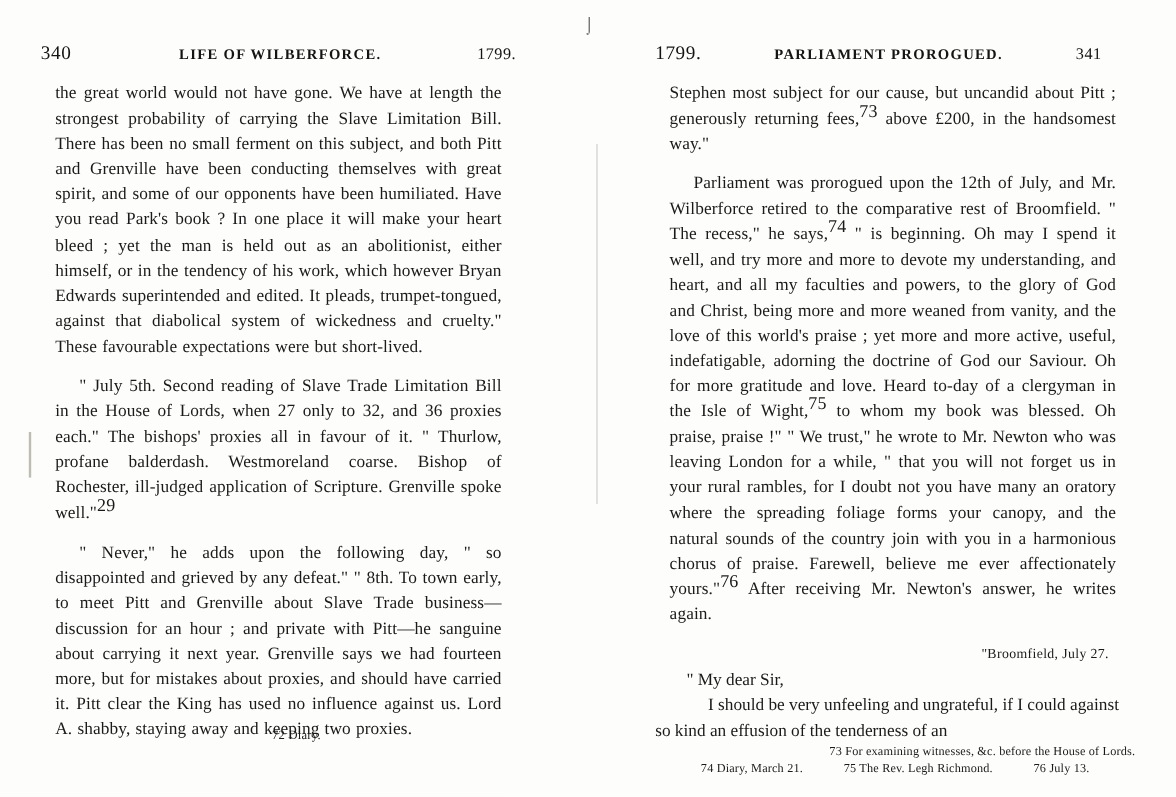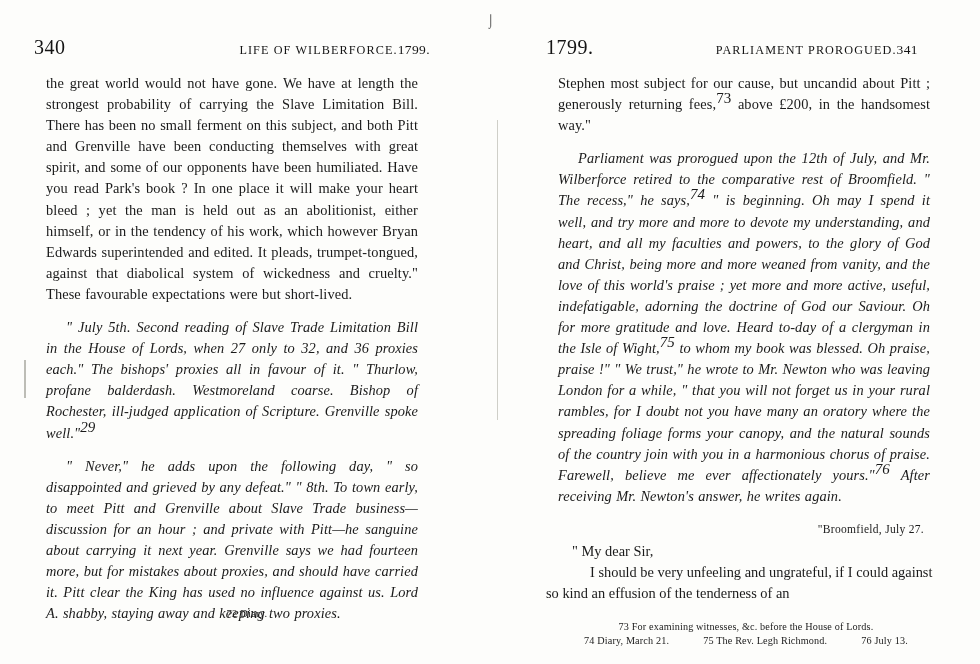--- a/index.html
+++ b/index.html
@@ -56,49 +56,50 @@
   
   .runhead {
     display: flex;
     align-items: baseline;
     font-size: 13.5px;
     letter-spacing: 0.4px;
     margin-bottom: 14px;
     color: #141414;
   }
   .runhead .folio {
-    font-size: 20px;
+    font-size: 16px;
     letter-spacing: 0.5px;
   }
   .runhead .title {
     flex: 1;
-    text-align: right;
+    text-align: center;
     font-variant: small-caps;
     text-transform: uppercase;
     font-size: 12.2px;
     letter-spacing: 1.1px;
+    font-weight: bold;
   }
   .runhead .year {
     font-size: 13.5px;
     letter-spacing: 0.4px;
   }
   .runhead.left-head .folio { margin-right: 10px; }
   .runhead.right-head .year { margin-right: 24px; }
 
   
   .body-text p {
     margin: 12px;
     text-align: justify;
     text-justify: inter-word;
     font-size: 14.4px;
     line-height: 21.1px;
     letter-spacing: 0.1px;
     word-spacing: 0.6px;
   }
-  .body-text p.indent { text-indent: 20px; font-style: italic; }
+  .body-text p.indent { text-indent: 20px; }
   .body-text p.gap { margin-top: 2px; }
 
   sup {
     font-size: 15px;
     vertical-align: super;
     line-height: 0;
   }
 
   
   .footnote-left {
@@ -117,21 +118,21 @@
     position: absolute;
     left: 546px;
     top: 620px;
     width: 400px;
     font-size: 10.2px;
     letter-spacing: 0.15px;
     line-height: 14px;
   }
   .footnote-right .fn-row {
     display: block;
-    text-align: center;
+    text-align: right;
   }
   .footnote-right .fn-row.cols {
     display: flex;
     justify-content: center;
     gap: 34px;
   }
 
   .dateline {
     text-align: right;
     font-size: 11.5px;

